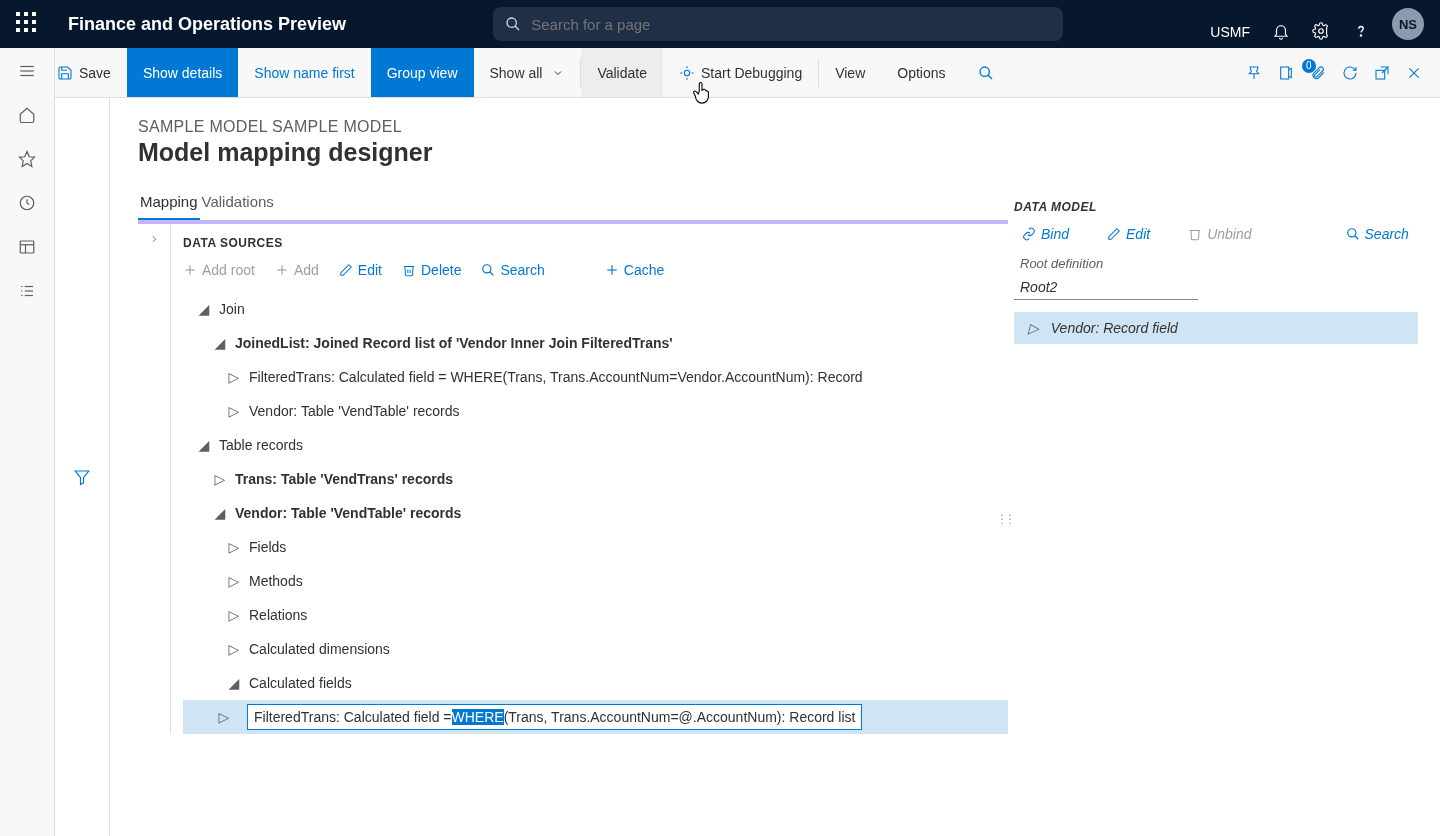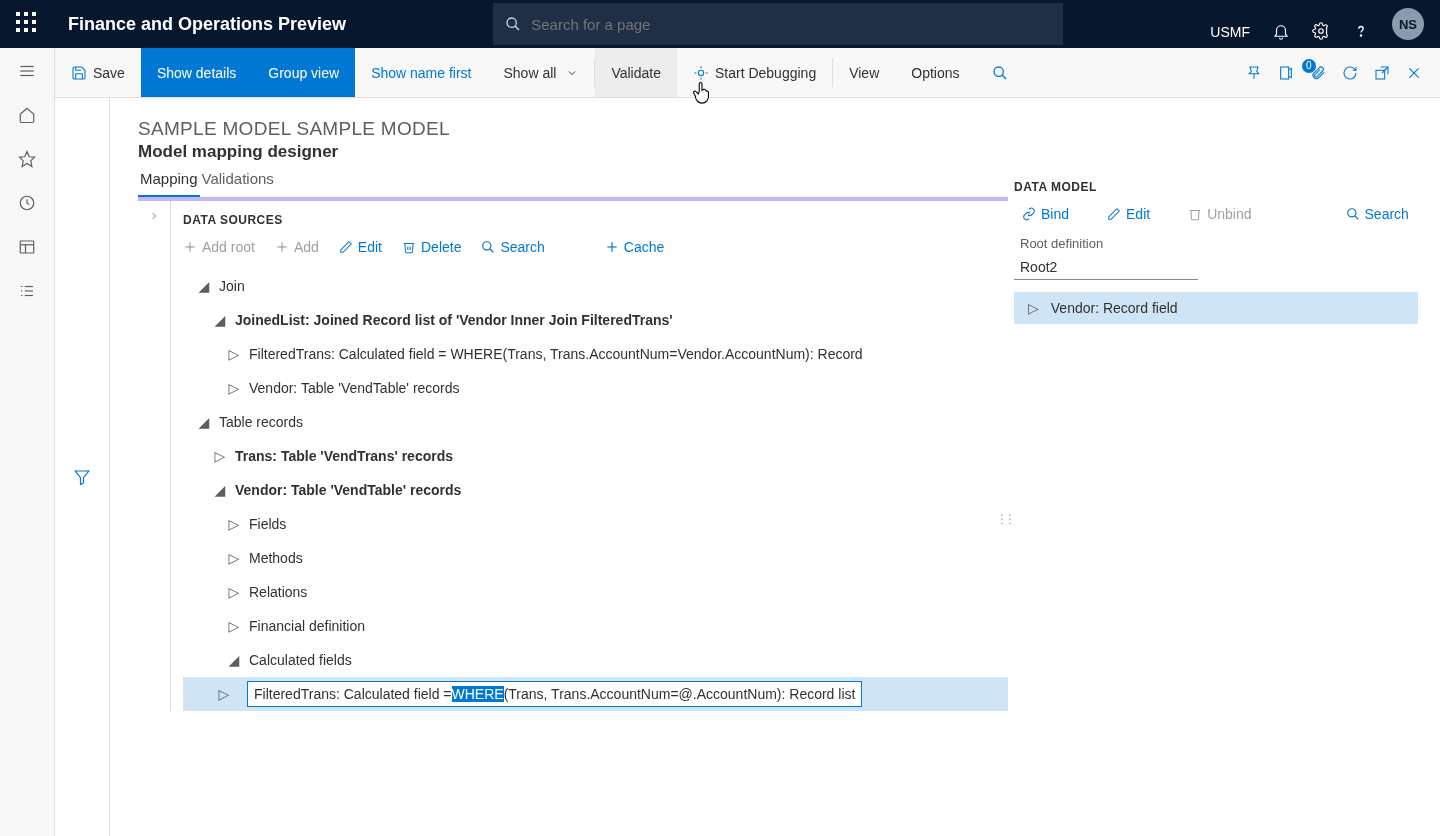--- a/index.html
+++ b/index.html
@@ -4,30 +4,30 @@
 <style>
 * { box-sizing: border-box; margin: 0; padding: 0; }
 body { font-family: "Segoe UI", sans-serif; font-size: 14px; color: #323130; background: #fff; width: 1440px; height: 836px; overflow: hidden; }
 
 
 .topbar { height: 48px; background: #06172e; display: flex; align-items: center; color: #fff; padding: 0 16px; }
 .waffle { width: 24px; height: 24px; display: grid; grid-template-columns: repeat(3, 4px); grid-template-rows: repeat(3, 4px); gap: 4px; margin-right: 28px; cursor: pointer; }
 .waffle span { background: #fff; width: 4px; height: 4px; }
 .app-title { font-size: 18px; font-weight: 600; flex: none; }
 .search-wrap { flex: 1; display: flex; justify-content: center; }
-.search-box { width: 570px; height: 42px; background: #1e2f46; border-radius: 0; display: flex; align-items: center; padding: 0 12px; color: #cdd6e0; }
+.search-box { width: 570px; height: 34px; background: #1e2f46; border-radius: 8px; display: flex; align-items: center; padding: 0 12px; color: #cdd6e0; }
 .search-box svg { margin-right: 10px; }
 .search-box input { background: transparent; border: none; outline: none; color: #cdd6e0; font-size: 15px; flex: 1; }
 .top-right { display: flex; align-items: flex-end; gap: 22px; }
 .top-right .entity { font-size: 14px; }
 .icon-btn { cursor: pointer; display: flex; align-items: center; justify-content: center; }
 .avatar { width: 32px; height: 32px; border-radius: 50%; background: #8a9bad; color: #06172e; display: flex; align-items: center; justify-content: center; font-weight: 600; font-size: 13px; }
 
 
-.cmdbar { height: 50px; background: #f8f8f8; border-bottom: 1px solid #e1dfdd; display: flex; align-items: stretch; padding-left: 55px; }
+.cmdbar { height: 50px; background: #f8f8f8; border-bottom: 1px solid #e1dfdd; display: flex; align-items: stretch; padding-left: 41px; }
 .cmd { display: flex; align-items: center; padding: 0 16px; font-size: 14px; color: #323130; cursor: pointer; border: none; background: transparent; gap: 6px; }
 .cmd.blue-text { color: #0078d4; }
 .cmd.active-blue { background: #0078d4; color: #fff; }
 .cmd.hover { background: #ededed; }
 .cmd .chev-down { margin-left: 4px; }
 .cmd-divider { width: 1px; background: #e1dfdd; margin: 10px 0; }
 .cmdbar-spacer { flex: 1; }
 .cmd-icons-right { display: flex; align-items: center; gap: 16px; padding-right: 18px; }
 .cmd-icons-right .icon-btn { color: #0078d4; }
 .badge-wrap { position: relative; }
@@ -36,22 +36,22 @@
 
 .leftrail { position: absolute; top: 48px; left: 0; width: 55px; bottom: 0; background: #f8f8f8; border-right: 1px solid #e1dfdd; display: flex; flex-direction: column; align-items: center; padding-top: 14px; gap: 26px; }
 .leftrail .icon-btn { color: #605e5c; }
 
 
 .content { position: absolute; top: 98px; left: 55px; right: 0; bottom: 0; background: #fff; display: flex; }
 .filter-col { width: 55px; border-right: 1px solid #e1dfdd; display: flex; justify-content: center; padding-top: 20px; color: #0078d4; }
 .main-col { flex: 1; padding: 20px 0 0 28px; display: flex; }
 
 .main-left { width: 870px; }
-.breadcrumb { font-size: 19px; color: #605e5c; letter-spacing: 0.3px; margin-bottom: 2px; }
-.page-title { font-size: 17px; font-weight: 600; margin-bottom: 0; }
+.breadcrumb { font-size: 16px; color: #605e5c; letter-spacing: 0.3px; margin-bottom: 2px; }
+.page-title { font-size: 25px; font-weight: 600; margin-bottom: 18px; }
 .tabs { display: flex; border-bottom: 4px solid #c4b5fd; margin-bottom: 0; }
 .tab { padding: 8px 2px; font-size: 15px; color: #605e5c; cursor: pointer; }
 .tab.active { color: #323130; border-bottom: 2px solid #0078d4; font-weight: 400; }
 
 .ds-panel { display: flex; margin-top: 0; }
 .ds-collapse { width: 33px; border-right: 1px solid #e1dfdd; display: flex; justify-content: center; padding-top: 10px; }
 .ds-body { flex: 1; padding: 12px 0 0 12px; }
 .section-header { font-size: 12px; font-weight: 700; letter-spacing: 0.5px; margin-bottom: 12px; }
 .ds-toolbar { display: flex; gap: 20px; align-items: center; margin-bottom: 14px; }
 .ds-toolbar .tbtn { display: flex; align-items: center; gap: 5px; font-size: 14px; cursor: pointer; }
@@ -66,21 +66,21 @@
 .indent-1 { padding-left: 14px; }
 .indent-2 { padding-left: 30px; }
 .indent-3 { padding-left: 44px; }
 .indent-3b { padding-left: 30px; }
 .bold { font-weight: 600; }
 .sel-row { background: #cfe5f6; }
 .sel-box { border: 1px solid #0078d4; background: #fff; padding: 4px 6px; display: inline-flex; align-items: center; }
 .hilite { background: #0078d4; color: #fff; padding: 0 0px; }
 
 
-.right-panel { position: absolute; top: 180px; right: 22px; width: 404px; }
+.right-panel { position: absolute; top: 200px; right: 22px; width: 404px; font-style: italic; }
 .right-panel .section-header2 { font-size: 12px; font-weight: 700; letter-spacing: 0.5px; margin-bottom: 12px; }
 .dm-toolbar { display: flex; gap: 38px; align-items: center; margin-bottom: 14px; padding-left: 8px; }
 .dm-toolbar .tbtn { display: flex; align-items: center; gap: 5px; font-size: 14px; cursor: pointer; }
 .dm-toolbar .en { color: #0078d4; }
 .dm-toolbar .disabled { color: #a19f9d; }
 .root-label { font-size: 13px; color: #605e5c; padding-left: 6px; margin-bottom: 4px; }
 .root-field { border-bottom: 1px solid #8a8886; padding: 4px 6px; margin-bottom: 12px; width: 184px; }
 .dm-item { background: #cfe5f6; display: flex; align-items: center; gap: 12px; padding: 8px 14px; }
 .dm-item .tw { color: #605e5c; }
 
@@ -187,22 +187,22 @@
 <div class="cmdbar">
   <button class="cmd blue-text">
     <svg width="16" height="16" viewBox="0 0 24 24" fill="none" stroke="#0078d4" stroke-width="1.6">
         <path d="M19 21H5a2 2 0 01-2-2V5a2 2 0 012-2h11l5 5v11a2 2 0 01-2 2z"></path>
         <polyline points="17 21 17 13 7 13 7 21"></polyline>
         <polyline points="7 3 7 8 15 8"></polyline>
       </svg>
     <span style="color:#323130">Save</span>
   </button>
   <button class="cmd active-blue">Show details</button>
+  <button class="cmd blue-text">Show name first</button>
   <button class="cmd active-blue">Group view</button>
-  <button class="cmd blue-text">Show name first</button>
   <button class="cmd">
     <span>Show all</span>
     <svg class="chev-down" width="12" height="12" viewBox="0 0 24 24" fill="none" stroke="#323130" stroke-width="2">
         <polyline points="6 9 12 15 18 9"></polyline>
       </svg>
   </button>
   <div class="cmd-divider"></div>
   <button class="cmd hover">Validate</button>
   <button class="cmd">
     <svg width="16" height="16" viewBox="0 0 24 24" fill="none" stroke="#0078d4" stroke-width="1.6">
@@ -371,21 +371,21 @@
             <div class="tree-row indent-3">
                 <span class="tw">▷</span>
                 <span class="label">Methods</span>
               </div>
             <div class="tree-row indent-3">
                 <span class="tw">▷</span>
                 <span class="label">Relations</span>
               </div>
             <div class="tree-row indent-3">
                 <span class="tw">▷</span>
-                <span class="label">Financial definition</span>
+                <span class="label">Calculated dimensions</span>
               </div>
             <div class="tree-row indent-3">
                 <span class="tw">◢</span>
                 <span class="label">Calculated fields</span>
               </div>
             <div class="tree-row indent-3 sel-row" style="padding-left:34px; gap:16px;">
               <span class="tw">▷</span>
               <span class="sel-box">
                 <span>FilteredTrans: Calculated field = </span>
                   <span class="hilite">WHERE</span>

